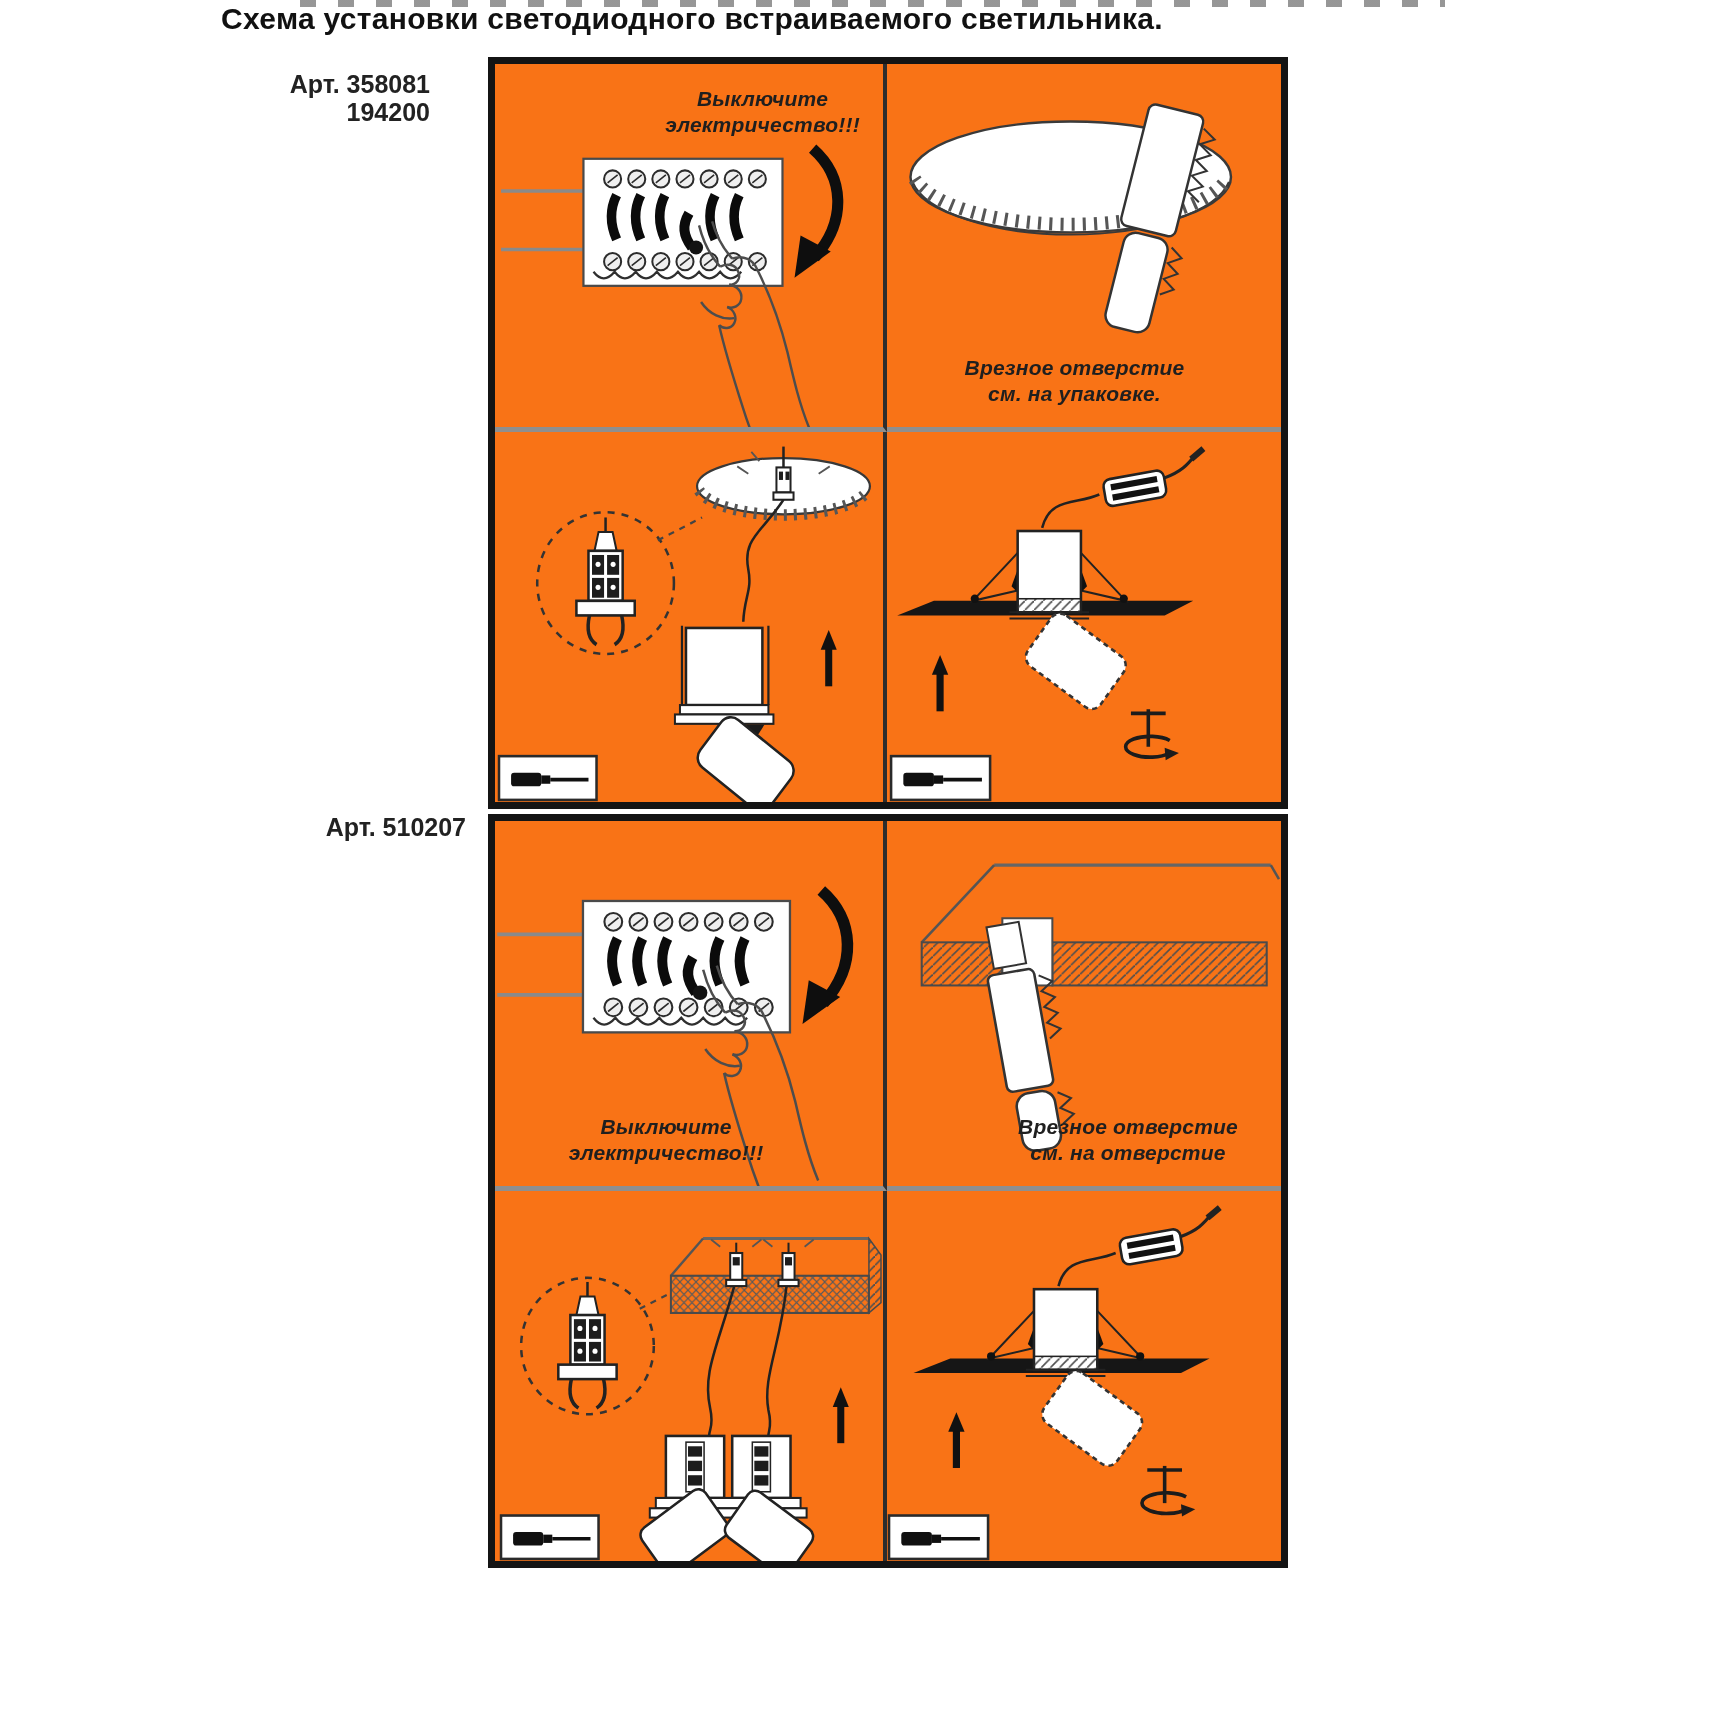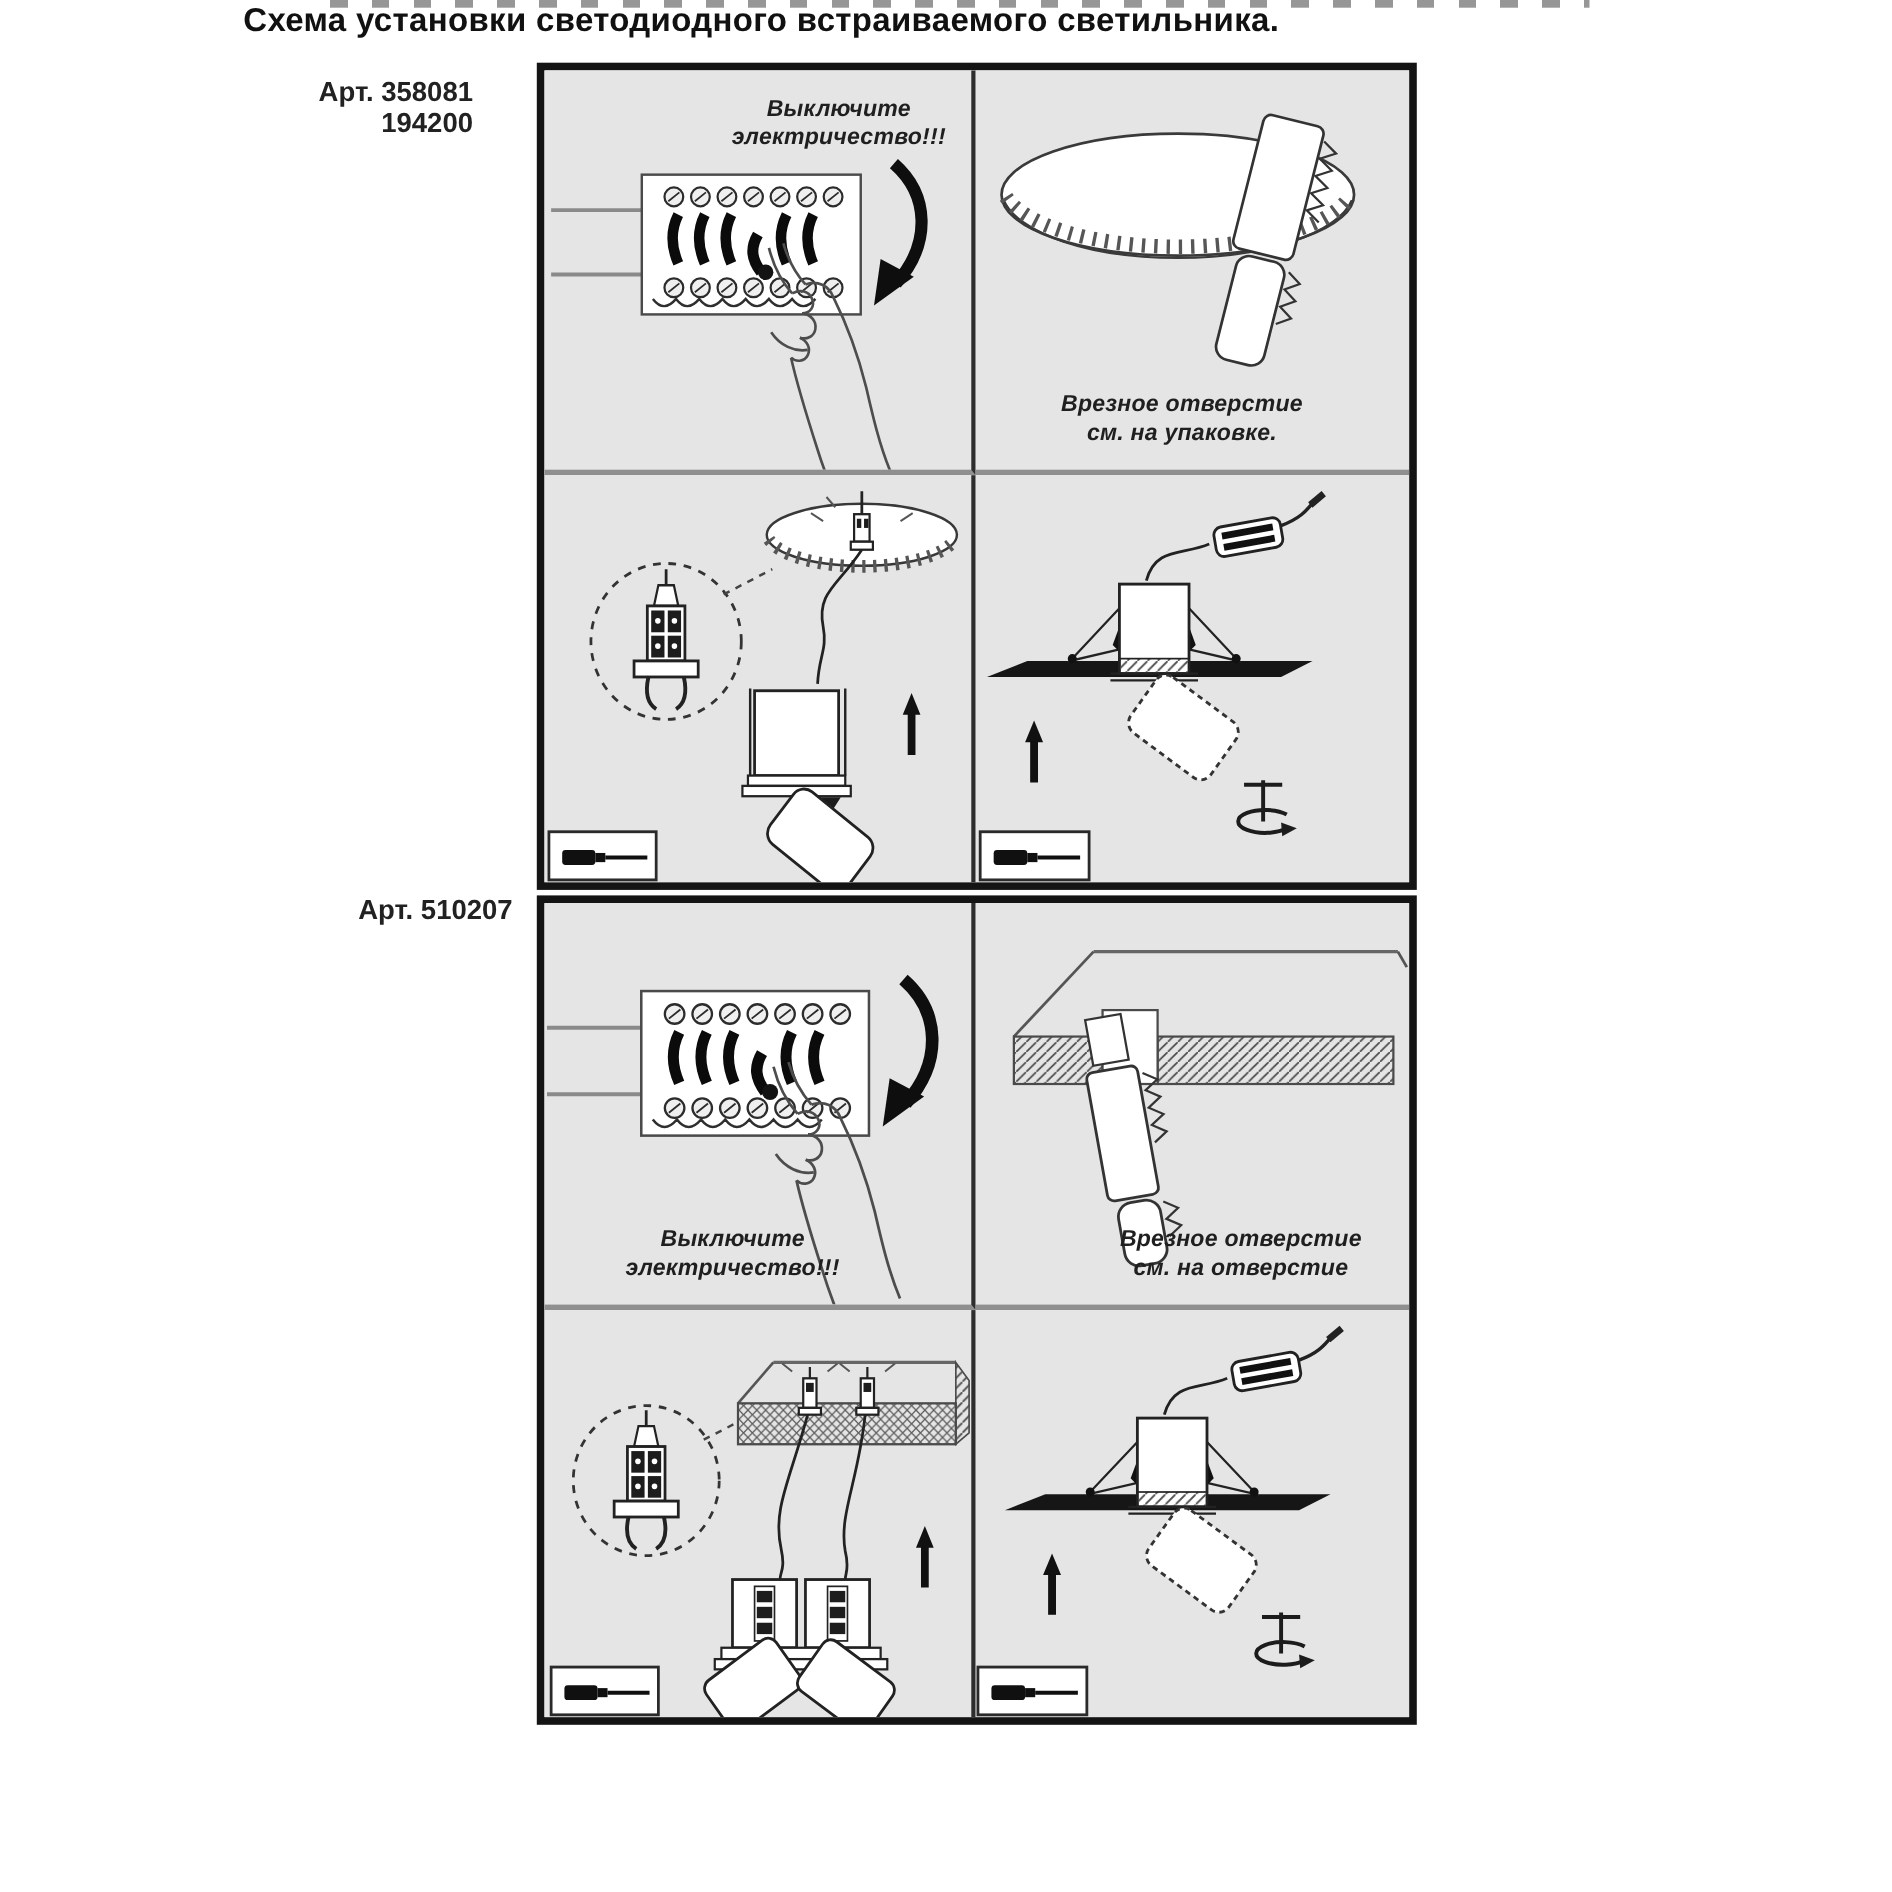--- a/index.html
+++ b/index.html
@@ -9,21 +9,21 @@
         background:repeating-linear-gradient(90deg,#2e2e2e 0 16px,transparent 16px 38px);}
   .title{position:absolute;top:2px;left:0;right:110px;text-align:center;
         font-size:30px;font-weight:bold;letter-spacing:.3px;color:#111;}
   .art{position:absolute;left:190px;text-align:right;font-weight:bold;font-size:25px;line-height:28px;color:#222;}
   .art1{top:70px;width:240px;}
   .art2{top:813px;width:276px;}
   .panel{position:absolute;left:488px;width:786px;border:7px solid #141414;background:#fff;
         display:grid;grid-template-columns:392px 1fr;}
   .p1{top:57px;height:738px;grid-template-rows:368px 1fr;}
   .p2{top:814px;height:740px;grid-template-rows:370px 1fr;}
-  .quad{position:relative;overflow:hidden;background:#e5e5e5;}
+  .quad{position:relative;overflow:hidden;background:#f97316;}
   .cell-l{border-right:4px solid #2d2d2d;}
   .cell-t{border-bottom:5px solid #8f8f8f;}
   .quad svg.scene{position:absolute;inset:0;width:100%;height:100%;display:block;}
   .cap{position:absolute;font-weight:bold;font-style:italic;font-size:21px;line-height:26px;
        color:#1f1f1f;text-align:center;letter-spacing:.2px;z-index:3;}
   .cap span{display:block;}
   .cap-p1q1{left:150px;top:22px;width:235px;}
   .cap-p1q2{left:40px;top:291px;width:295px;}
   .cap-p2q1{left:52px;top:293px;width:238px;}
   .cap-p2q2{left:112px;top:293px;width:258px;}

